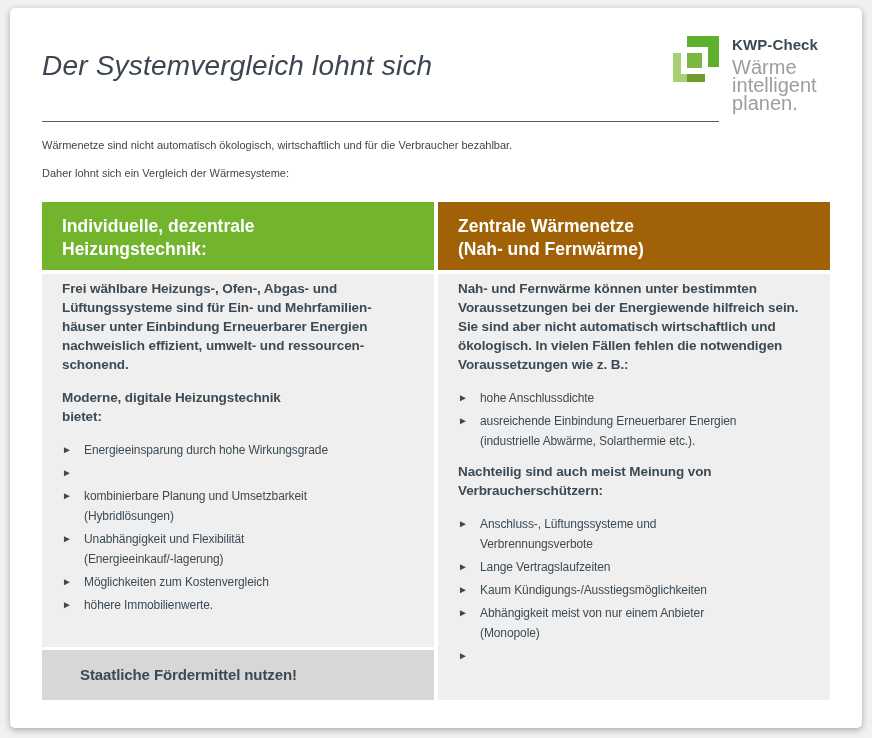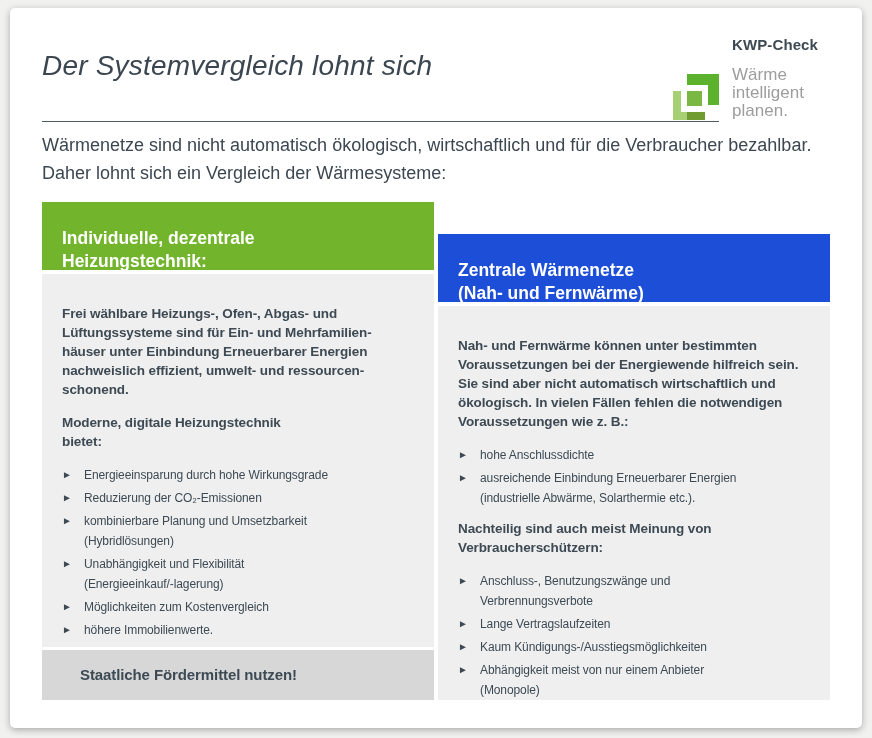--- a/index.html
+++ b/index.html
@@ -9,47 +9,47 @@
     font-family:"Liberation Sans","DejaVu Sans",sans-serif;
     color:#3d4a54;
   }
   .card{
     position:absolute;left:10px;top:8px;width:852px;height:720px;
     background:#ffffff;border-radius:5px;
     box-shadow:0 2px 7px rgba(0,0,0,.30);
     overflow:hidden;
   }
   
-  .logo{position:absolute;top:28px;right:44px;display:flex;gap:13px;align-items:flex-end;}
+  .logo{position:absolute;top:28px;right:44px;display:flex;gap:13px;align-items:flex-start;}
   .logo-icon{position:relative;width:46px;height:46px;flex:0 0 46px;}
   .logo-icon .sq{position:absolute;}
   .sq-back{left:14px;top:0;width:32px;height:31px;background:#5cb22d;}
   .sq-low{left:0;top:17px;width:30px;height:29px;background:#a7cf74;}
   .sq-lowdark{left:14px;top:31px;width:18px;height:15px;background:#6f9b30;}
   .sq-white{left:8px;top:11px;width:27px;height:27px;background:#ffffff;}
   .sq-core{left:14px;top:17px;width:15px;height:15px;background:#7ab843;}
   .brand{font-size:15px;font-weight:700;color:#3d4a54;letter-spacing:.1px;}
-  .tagline{font-size:17px;color:#9d9d9d;line-height:18px;margin-top:13px;white-space:pre-line;}
+  .tagline{font-size:20px;color:#9d9d9d;line-height:18px;margin-top:5px;white-space:pre-line;}
   
   h1{position:absolute;left:32px;top:42px;margin:0;font-size:28px;font-weight:400;color:#3b4650;letter-spacing:.2px;font-style:italic;}
   .rule{position:absolute;left:32px;top:113px;width:677px;height:1px;background:#515b64;}
-  .intro{position:absolute;left:32px;top:123px;margin:0;font-size:18px;line-height:28px;white-space:pre-line;color:#3c4751;}
+  .intro{position:absolute;left:32px;top:123px;margin:0;font-size:11px;line-height:28px;white-space:pre-line;color:#3c4751;}
   
   .cols{position:absolute;left:32px;top:194px;width:788px;height:498px;display:flex;gap:4px;}
   .col{flex:1 1 0;display:flex;flex-direction:column;min-width:0;}
   .colhead{
     height:68px;box-sizing:border-box;flex:0 0 68px;
-    padding:25px 14px 0 20px;margin-bottom:4px;
+    padding:13px 14px 0 20px;margin-bottom:4px;
     font-size:17.5px;font-weight:700;color:#ffffff;line-height:23px;white-space:pre-line;
   }
   .colhead.light{background:#73b42d;}
-  .colhead.dark{background:#1d4ed8;margin-top:32px;}
+  .colhead.dark{background:#a16207;}
   .colbody{
     flex:1 1 auto;background:#efefef;box-sizing:border-box;
-    padding:30px 12px 0 20px;display:flex;flex-direction:column;
+    padding:5px 12px 0 20px;display:flex;flex-direction:column;
     font-size:14px;overflow:hidden;
   }
   .colbody p.b{margin:0 0 14px;font-weight:700;font-size:13.5px;line-height:19px;white-space:pre-line;letter-spacing:-.1px;}
   ul.blist{list-style:none;margin:0 0 8px;padding:0;}
   ul.blist li{display:flex;margin:0 0 3px;}
   .arr{flex:0 0 22px;width:22px;font-size:10px;line-height:20px;color:#3d4a54;}
   .btxt{font-size:12px;line-height:20px;white-space:pre-line;letter-spacing:-.1px;}
   .colfooter{
     flex:0 0 50px;height:50px;box-sizing:border-box;margin-top:3px;
     background:#d7d7d7;padding:16px 0 0 38px;
@@ -98,21 +98,20 @@
 bietet:</p>
         <ul class="blist">
 
             <li>
               <span class="arr">►</span>
               <span class="btxt">Energieeinsparung durch hohe Wirkungsgrade</span>
             </li>
 
             <li>
               <span class="arr">►</span>
-              <span class="btxt">Reduzierung der CO₂-Emissionen</span>
             </li>
 
             <li>
               <span class="arr">►</span>
               <span class="btxt">kombinierbare Planung und Umsetzbarkeit
 (Hybridlösungen)</span>
             </li>
 
             <li>
               <span class="arr">►</span>
@@ -155,21 +154,21 @@
               <span class="btxt">ausreichende Einbindung Erneuerbarer Energien
 (industrielle Abwärme, Solarthermie etc.).</span>
             </li>
           </ul>
         <p class="b">Nachteilig sind auch meist Meinung von
 Verbraucherschützern:</p>
         <ul class="blist">
 
             <li>
               <span class="arr">►</span>
-              <span class="btxt">Anschluss-, Benutzungszwänge und
+              <span class="btxt">Anschluss-, Lüftungssysteme und
 Verbrennungsverbote</span>
             </li>
 
             <li>
               <span class="arr">►</span>
               <span class="btxt">Lange Vertragslaufzeiten</span>
             </li>
 
             <li>
               <span class="arr">►</span>

